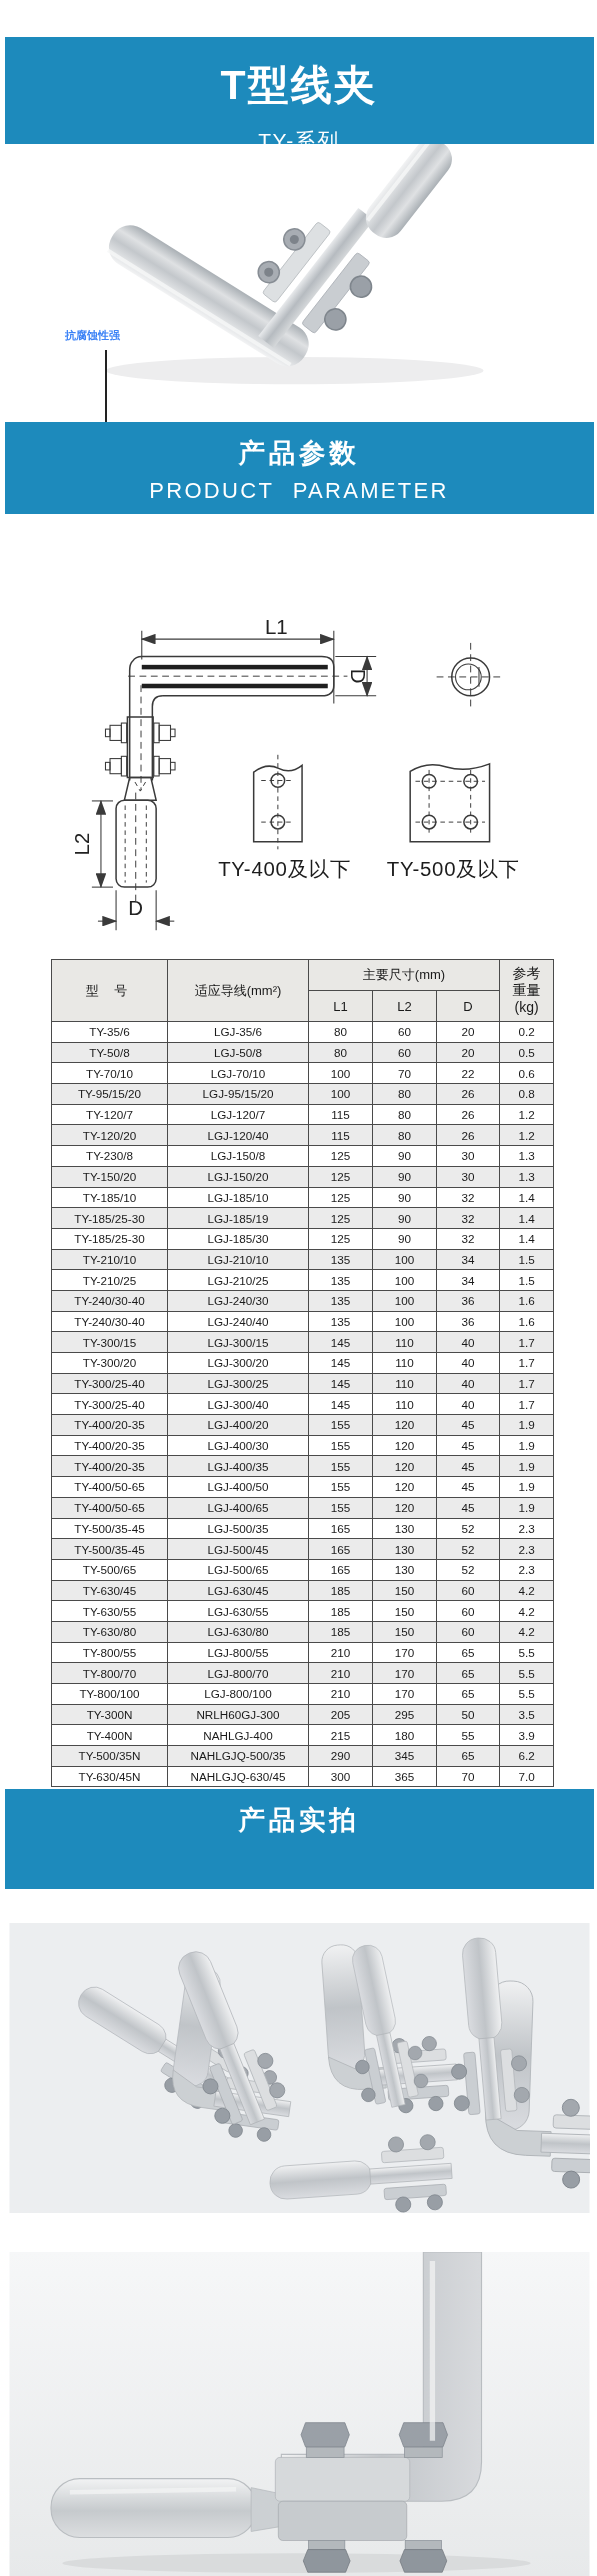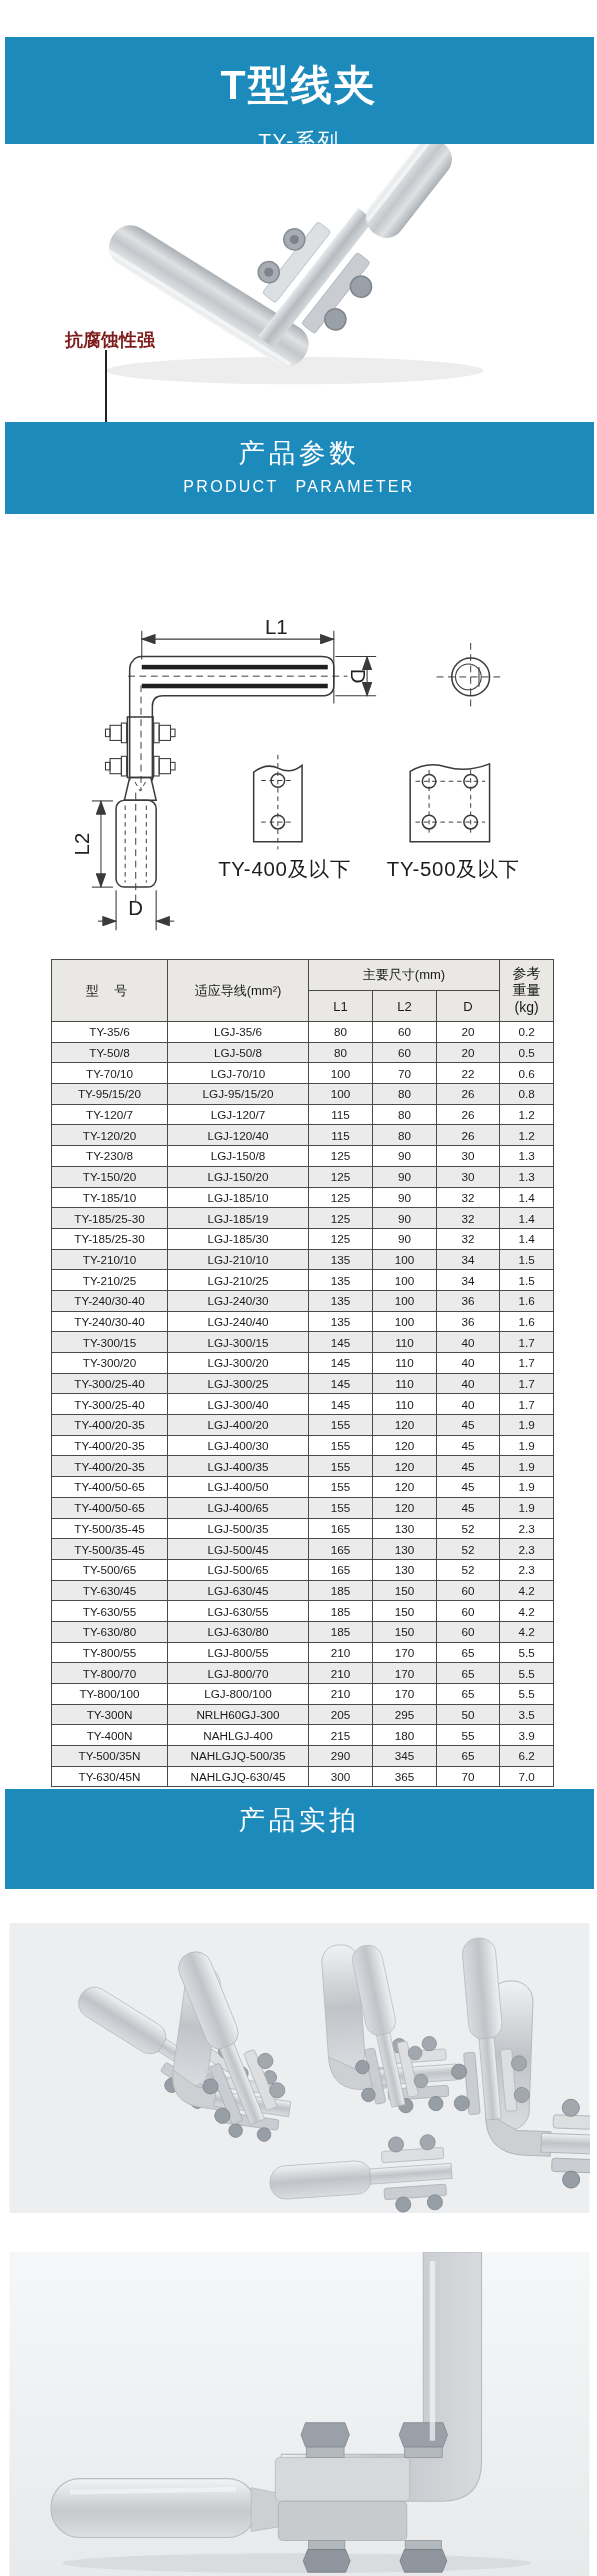--- a/index.html
+++ b/index.html
@@ -6,26 +6,26 @@
   .page{position:relative;width:597px;height:2576px;background:#fff;
         font-family:"Liberation Sans","DejaVu Sans",sans-serif;overflow:hidden;}
 
   
   .banner{position:absolute;left:4.5px;width:589px;background:#1d8abc;color:#fff;text-align:center;box-sizing:border-box;}
   .banner-title{top:16px;height:112px;margin-top:21px;}
   .title-main{font-size:41px;font-weight:bold;letter-spacing:2.3px;padding-top:21px;}
   .title-sub{font-size:21px;margin-top:13.6px;letter-spacing:1.5px;}
   .banner-param{top:422px;height:92px;}
   .banner-photo{top:1789px;height:100px;}
-  .sec-zh{font-size:26.5px;font-weight:normal;letter-spacing:3.8px;padding-top:13px;}
-  .sec-en{font-size:16px;letter-spacing:2.3px;word-spacing:10.6px;margin-top:6.8px;}
+  .sec-zh{font-size:26.5px;font-weight:bold;letter-spacing:3.8px;padding-top:13px;}
+  .sec-en{font-size:22px;letter-spacing:2.3px;word-spacing:10.6px;margin-top:6.8px;}
 
   
   .hero{position:absolute;left:0;top:144px;width:597px;height:278px;background:#fff;}
-  .callout{position:absolute;font-size:18px;font-weight:bold;color:#7f1d1d;white-space:nowrap;}
+  .callout{position:absolute;font-size:11px;font-weight:bold;color:#3b82f6;white-space:nowrap;}
   .callout-left{left:65px;top:184px;}
   .callout-right{left:401px;top:311px;}
   .leader-v{position:absolute;left:105px;top:206px;width:1.5px;height:89px;background:#222;}
   .leader-h{position:absolute;left:321px;top:318px;width:79px;height:1.5px;background:#222;}
 
   
   .drawing{position:absolute;left:45px;top:620px;width:499px;height:318px;}
   .drawing svg{display:block;}
   .dwg-line{stroke:#3a3a3a;stroke-width:2;fill:none;}
   .dwg-thin{stroke:#3a3a3a;stroke-width:1.4;fill:none;}

